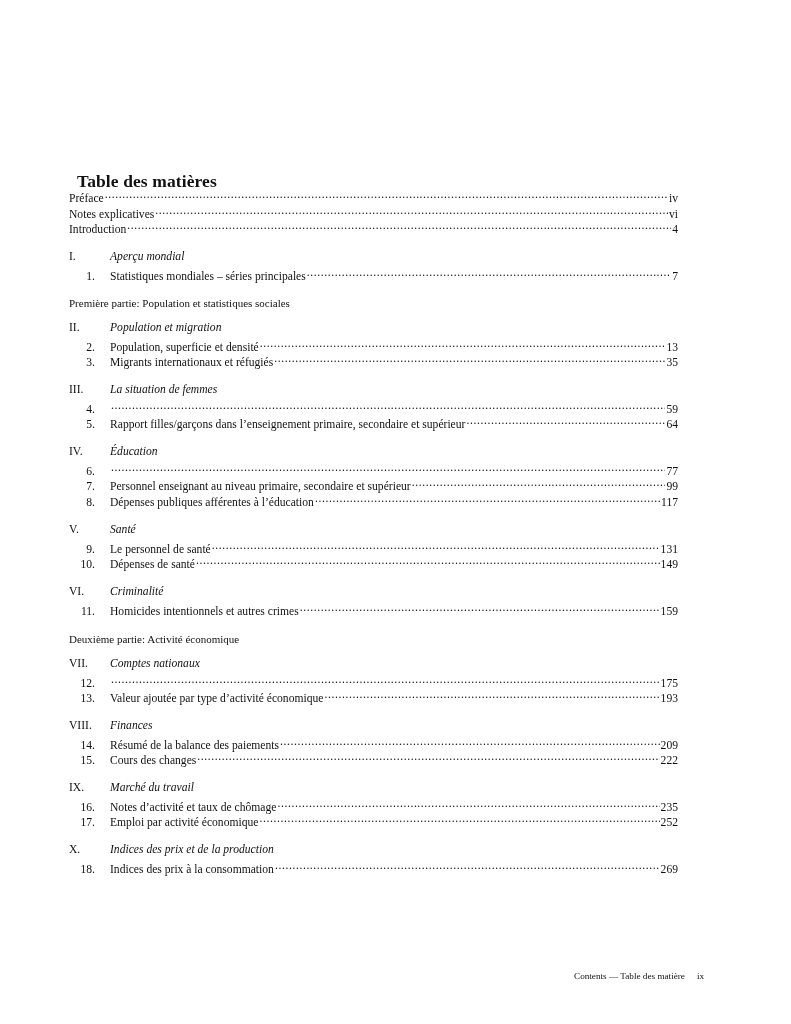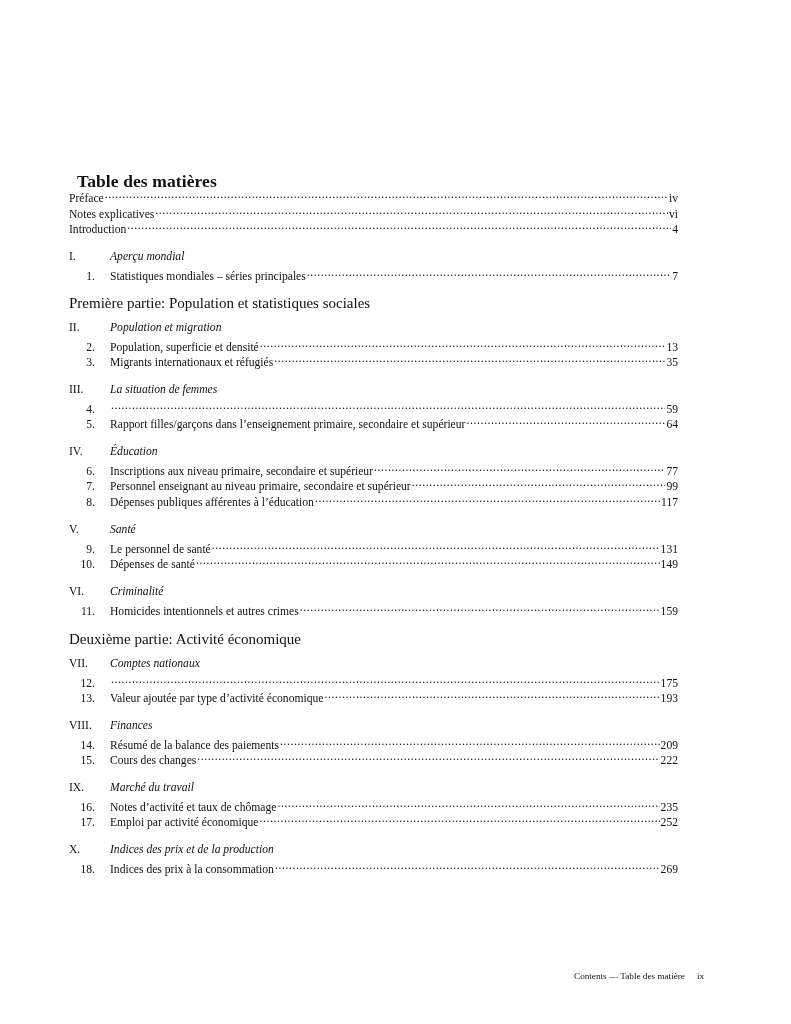--- a/index.html
+++ b/index.html
@@ -36,21 +36,21 @@
   .toc-line .page { flex: 0 0 auto; text-align: right; }
   .chapter-line {
     position: absolute; left: 69px;
     font-size: 11.6px; line-height: 15px; height: 15px; white-space: nowrap;
     display: flex;
   }
   .chapter-line .roman { width: 41px; flex: 0 0 41px; }
   .chapter-line .ch-title { font-style: italic; font-family: Liberation Serif, serif; }
   .part-heading {
     position: absolute; left: 69px;
-    font-size: 15px; line-height: 16px; white-space: nowrap;
+    font-size: 11px; line-height: 16px; white-space: nowrap;
   }
   .footer {
     position: absolute; top: 971px; left: 574px;
     font-size: 9.2px; white-space: nowrap;
   }
   .footer .page-no { margin-left: 12px; }
 </style>
 </head>
 <body>
 
@@ -117,21 +117,20 @@
   <span class="leader"></span>
   <span class="page">64</span>
 </div>
 
 <div class="chapter-line" style="top:444px">
   <span class="roman">IV.</span>
   <span class="ch-title">Éducation</span>
 </div>
 <div class="toc-line entry" style="top:460px">
   <span class="num">6.</span>
-  <span class="label">Inscriptions aux niveau primaire, secondaire et supérieur</span>
   <span class="leader"></span>
   <span class="page">77</span>
 </div>
 <div class="toc-line entry" style="top:475px">
   <span class="num">7.</span>
   <span class="label">Personnel enseignant au niveau primaire, secondaire et supérieur</span>
   <span class="leader"></span>
   <span class="page">99</span>
 </div>
 <div class="toc-line entry" style="top:491px">

